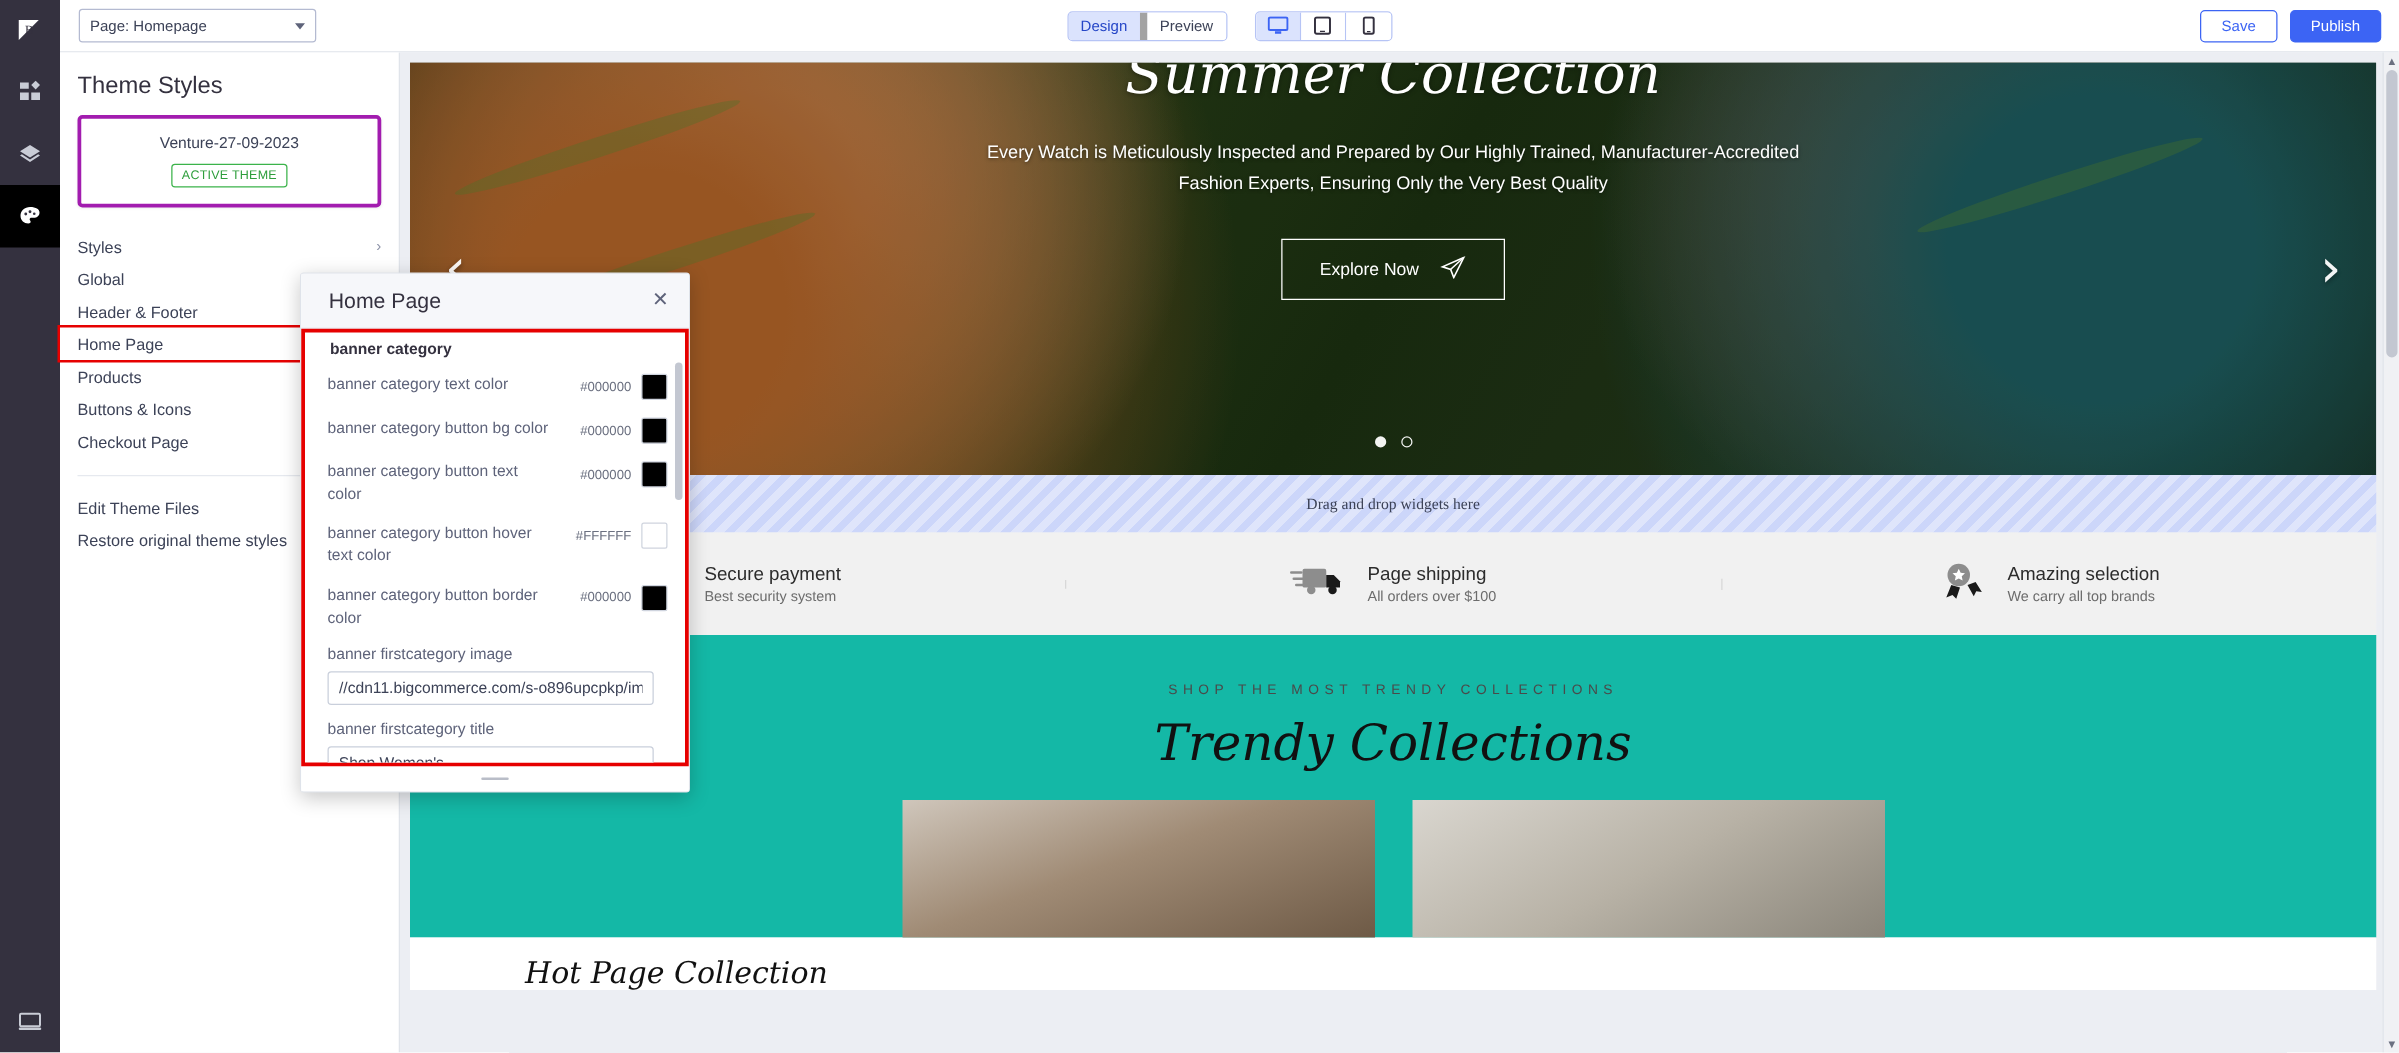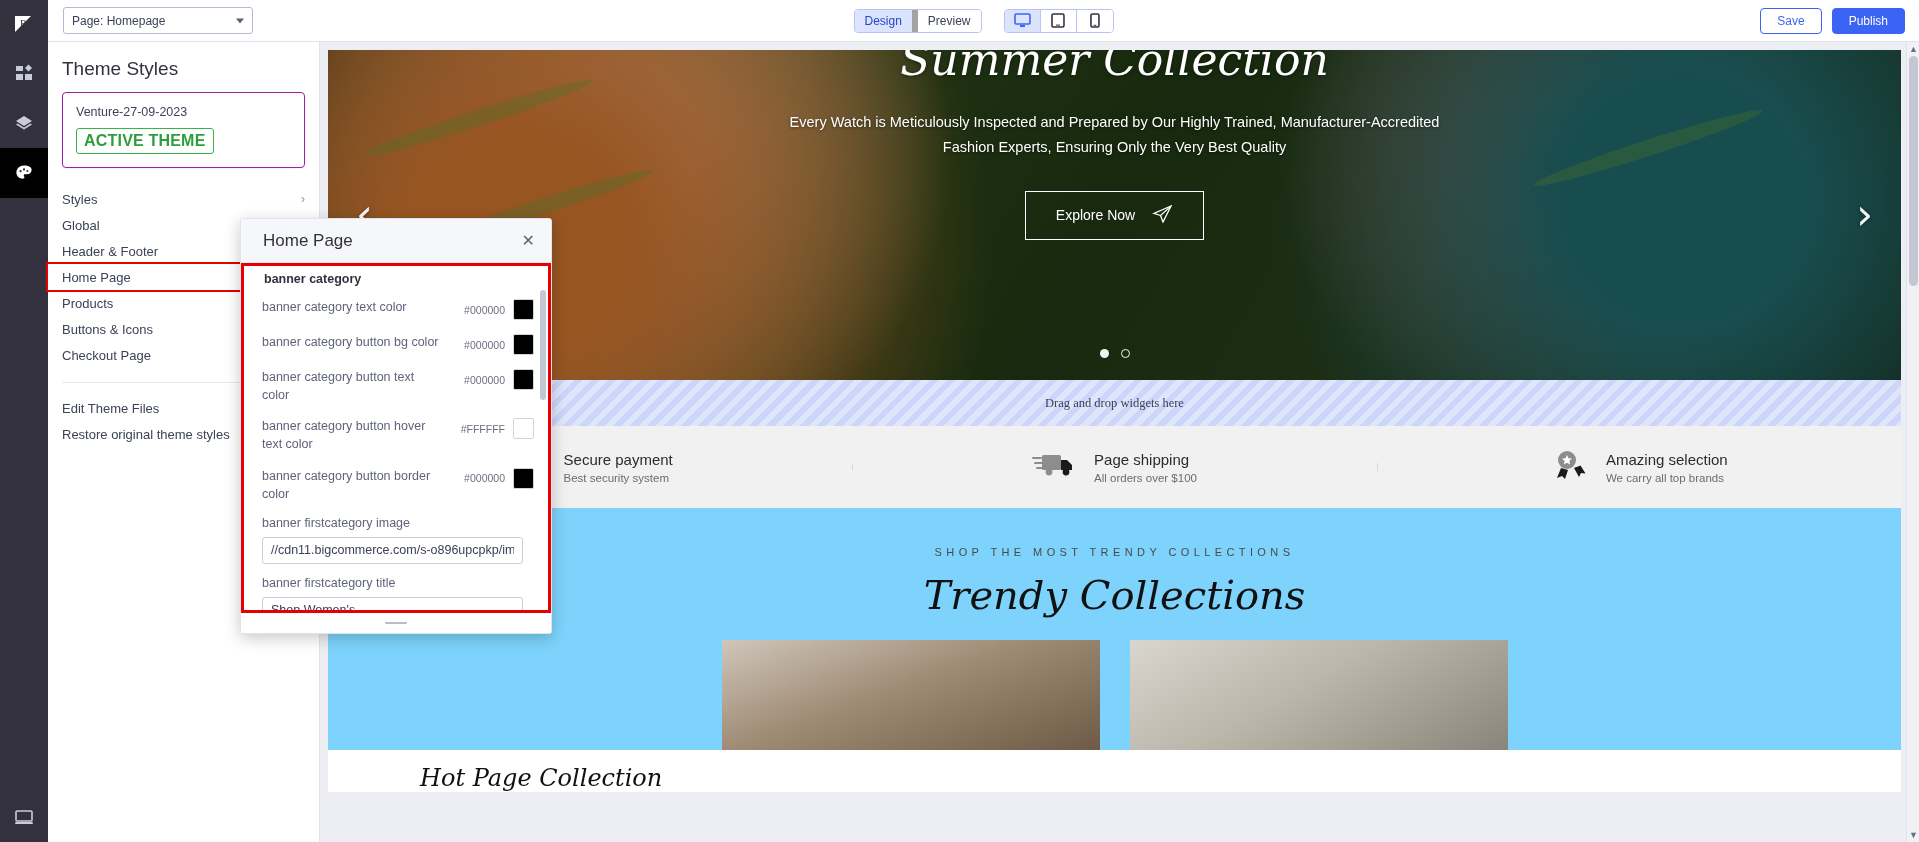--- a/index.html
+++ b/index.html
@@ -73,28 +73,29 @@
     display: flex; align-items: center;
   }
 
   
   .panel {
     position: absolute; left: 48px; top: 42px; width: 272px; height: 800px;
     background: #ffffff; border-right: 1px solid #e0e4ea;
   }
   .panel-title { font-size: 19px; color: #34313f; padding: 16px 0 10px 14px; font-weight: 400; }
   .theme-card {
-    margin: 2px 14px 0 14px; border: 1px solid #a21caf; border-radius: 4px;
+    margin: 2px 14px 0 14px; border: 3px solid #a21caf; border-radius: 4px;
     background: #fff; padding: 12px 13px 13px 13px;
     box-shadow: 0 1px 2px rgba(0,0,0,.06);
+    text-align: center;
   }
   .theme-name { font-size: 12.5px; color: #3c4257; margin-bottom: 9px; }
   .active-badge {
     display: inline-block; border: 1px solid #3bb34a; color: #2e9e3c;
-    font-size: 16px; font-weight: bold; padding: 3px 7px; border-radius: 3px;
+    font-size: 10px; font-weight: normal; padding: 3px 7px; border-radius: 3px;
     letter-spacing: .2px;
   }
   .nav { margin-top: 18px; }
   .nav-item {
     height: 26px; display: flex; align-items: center; justify-content: space-between;
     padding: 0 14px 0 14px; font-size: 13px; color: #3c4257; cursor: pointer;
     position: relative;
   }
   .nav-item .chev { color: #8d93a8; font-size: 12px; }
   .nav-item.highlight { outline: 2px solid #e60000; outline-offset: 0; }
@@ -168,21 +169,21 @@
     width: 1573px; height: 82px; background: #f1f1f1;
     display: flex; align-items: center;
   }
   .feature { flex: 1; display: flex; align-items: center; justify-content: center; gap: 16px; position: relative; }
   .feature + .feature::before {
     content: ""; position: absolute; left: 0; top: 14px; bottom: 14px; width: 1px; background: #d8d8d8;
   }
   .f-txt .f-title { font-size: 15px; color: #2c2c2c; margin-bottom: 4px; }
   .f-txt .f-sub { font-size: 11.5px; color: #6c6c6c; }
 
-  .trendy { width: 1573px; background: #7dd3fc; padding-top: 38px; text-align: center; }
+  .trendy { width: 1573px; background: #14b8a6; padding-top: 38px; text-align: center; }
   .trendy-kicker { font-size: 11px; letter-spacing: 4.4px; color: #4a4a4a; }
   .trendy-title {
     font-family: "DejaVu Serif", serif; font-style: italic; font-size: 40px;
     color: #111; margin-top: 14px;
   }
   .cards { display: flex; gap: 30px; padding: 22px 0 0 0; justify-content: center; }
   .card { width: 378px; height: 110px; overflow: hidden; position: relative; }
   .card.c1 { background: linear-gradient(160deg, #cfc6bb 0%, #a08b75 45%, #6e5a46 100%); }
   .card.c2 { background: linear-gradient(150deg, #d9d6cf 0%, #b8b2a6 50%, #8a857a 100%); }
   .hot-title {

